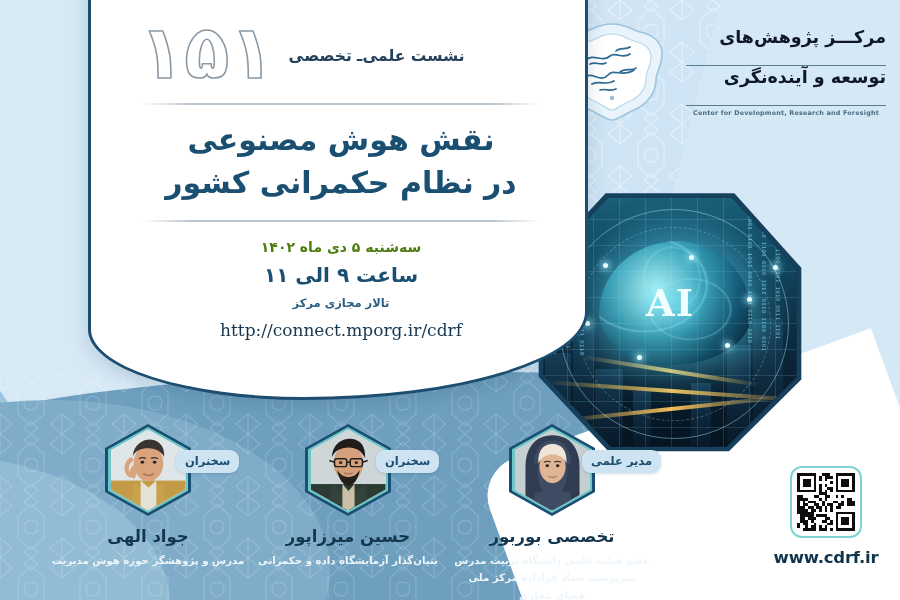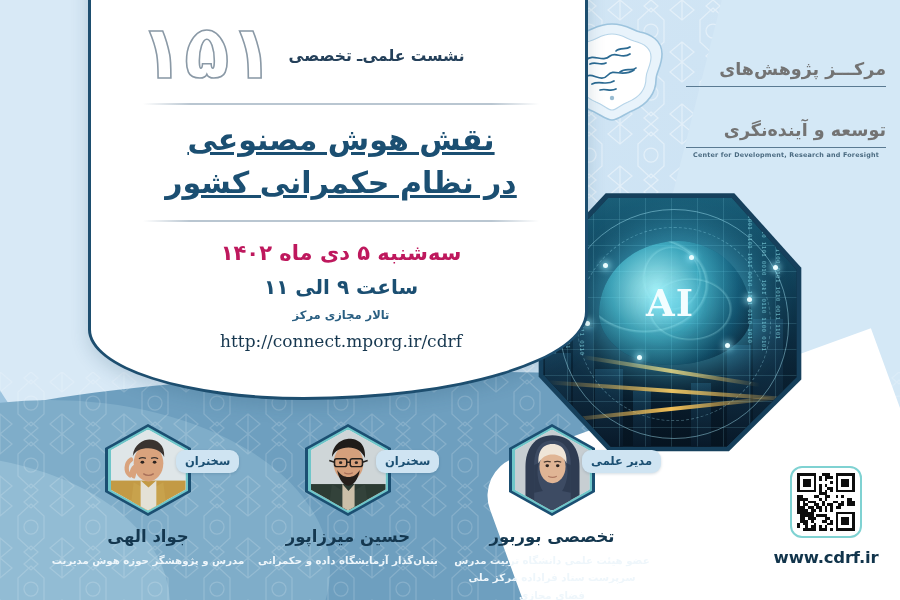--- a/index.html
+++ b/index.html
@@ -123,30 +123,29 @@
     background:linear-gradient(90deg,rgba(160,175,190,0) 0%,#b9c6d1 12%,#b9c6d1 88%,rgba(160,175,190,0) 100%);
     margin:12px 4px 14px 4px;
   }
   .headline{
     color:#1b4f72;
     font-size:30px;
     font-weight:bold;
     line-height:1.42;
     text-align:center;
     letter-spacing:-.5px;
-    text-decoration:underline;
   }
   .rule2{
     height:2px;
     background:linear-gradient(90deg,rgba(160,175,190,0) 0%,#b9c6d1 12%,#b9c6d1 88%,rgba(160,175,190,0) 100%);
     margin:16px 4px 14px 4px;
   }
   .meta{ text-align:center; }
   .meta .d1{
-    color:#be185d; font-size:21px; font-weight:bold; line-height:1.7;
+    color:#4d7c0f; font-size:14px; font-weight:bold; line-height:1.7;
   }
   .meta .d2{
     color:#1b4f72; font-size:20px; font-weight:bold; line-height:1.55;
   }
   .meta .d3{
     color:#2a5f82; font-size:11.5px; font-weight:bold; line-height:2.2;
   }
   .meta .link{
     color:#16374f; font-size:17px;
     font-family:"DejaVu Serif","Liberation Serif",serif;
@@ -161,28 +160,27 @@
   }
   .seal svg{ width:112px; height:104px; }
   .org-logo{
     position:absolute;
     left:686px; top:26px;
     width:200px; height:76px;
     text-align:right;
     direction:rtl;
   }
   .org-logo .l1,.org-logo .l2{
-    color:#737373;
+    color:#0f172a;
     font-size:17.5px;
     font-weight:bold;
     line-height:1.32;
     letter-spacing:-.3px;
     border-bottom:1.5px solid #5a7a92;
-    padding-bottom:5px;
-    margin-top:32px;
+    padding-bottom:16px;
   }
   .org-logo .l2{ border-bottom:1.5px solid #5a7a92; }
   .org-logo .en{
     color:#4a6a80;
     font-size:6.4px;
     font-weight:bold;
     direction:ltr; text-align:center;
     letter-spacing:.2px;
     padding-top:3px;
   }

